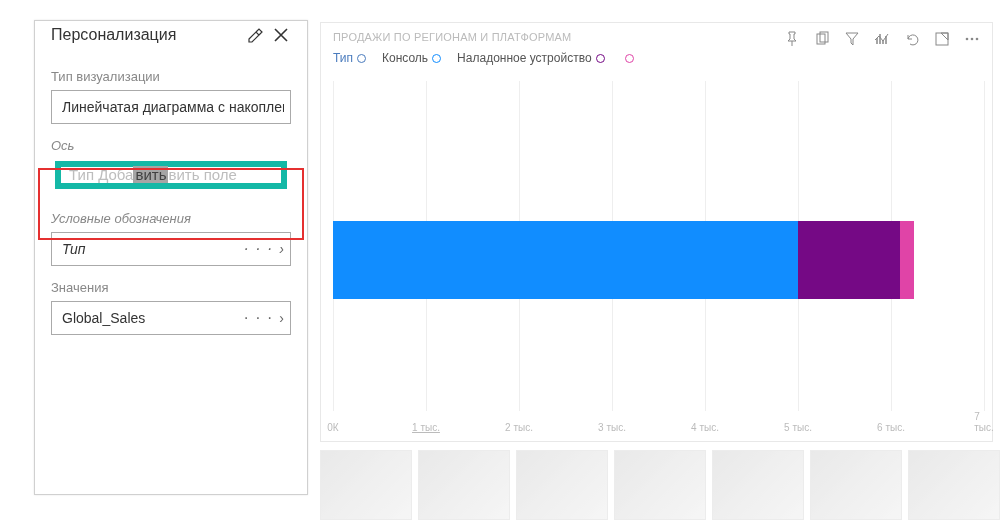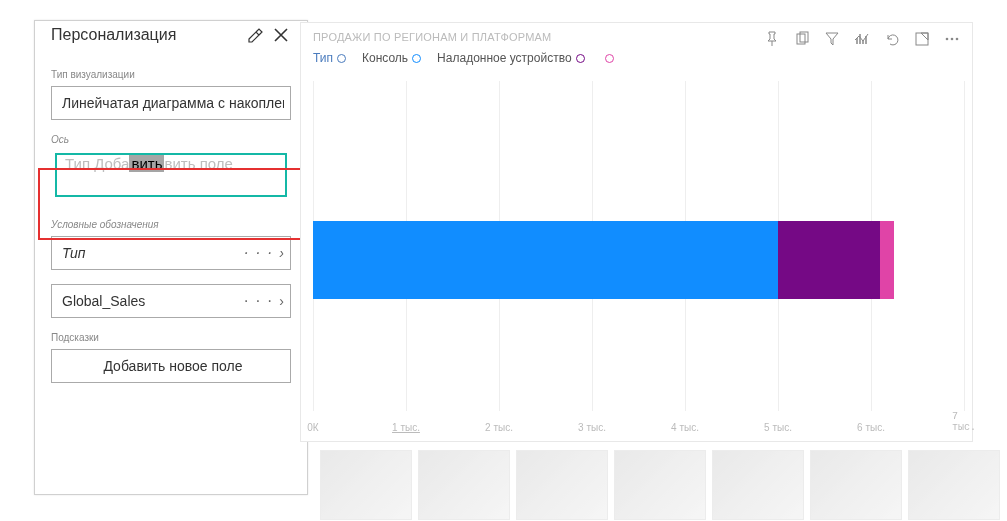--- a/index.html
+++ b/index.html
@@ -4,35 +4,35 @@
 <style>
   * { box-sizing: border-box; margin: 0; padding: 0; }
   body { font-family: "Segoe UI", Arial, sans-serif; font-size: 13px; color: #333; background: #fff; width: 1007px; height: 521px; overflow: hidden; position: relative; }
 
   .panel { position: absolute; left: 34px; top: 20px; width: 274px; height: 475px; border: 1px solid #d0d0d0; background: #fff; padding: 4px 0 12px 0; box-shadow: 0 0 2px rgba(0,0,0,0.1); }
   .panel-header { display: flex; align-items: center; padding: 0 16px 16px 16px; }
   .panel-title { font-size: 16px; font-weight: 400; color: #333; flex: 1; }
   .panel-icon { width: 20px; height: 20px; display: flex; align-items: center; justify-content: center; margin-left: 6px; color: #333; }
 
   .section { padding: 8px 16px 6px 16px; }
-  .section-label { font-size: 10px; color: #888; margin-bottom: 6px; }
+  .section-label { font-size: 13px; color: #888; margin-bottom: 6px; }
   .field { border: 1px solid #aaa; height: 34px; display: flex; align-items: center; padding: 0 6px 0 10px; font-size: 14px; color: #333; background: #fff; position: relative; }
   .field .value { flex: 1; white-space: nowrap; overflow: hidden; }
   .field .dots { color: #666; font-size: 16px; letter-spacing: 1px; margin-right: 6px; }
   .field .chev { color: #666; font-size: 14px; }
   .field.center { justify-content: center; color: #333; }
 
   .highlight-box { position: absolute; left: 38px; top: 168px; width: 266px; height: 72px; border: 2px solid #e53030; pointer-events: none; }
 
-  .axis-field { margin: 0 10px; border: 2px solid #14b8a6; height: 44px; display: flex; align-items: flex-start; padding: 0 8px; font-size: 15px; color: #bdbdbd; position: relative; }
+  .axis-field { margin: 0 10px; border: 6px solid #14b8a6; height: 28px; display: flex; align-items: flex-end; padding: 0 8px; font-size: 15px; color: #bdbdbd; position: relative; }
   .axis-field .ghost { color: #bdbdbd; }
-  .axis-field .dark { background: #a5a5a5; color: #000000; padding: 0 2px; }
+  .axis-field .dark { background: #a5a5a5; color: #404040; padding: 0 2px; }
 
   
-  .chart { position: absolute; left: 300px; top: 22px; width: 673px; height: 420px; border: 1px solid #e8e8e8; background: #fff; }
+  .chart { position: absolute; left: 320px; top: 22px; width: 673px; height: 420px; border: 1px solid #e8e8e8; background: #fff; }
   .chart-title { font-size: 11px; color: #bbb; letter-spacing: 0.2px; padding: 8px 12px 2px 12px; text-transform: uppercase; }
   .chart-toolbar { position: absolute; top: 6px; right: 10px; display: flex; gap: 10px; color: #888; }
   .chart-toolbar .tb { width: 20px; height: 20px; display: flex; align-items: center; justify-content: center; }
 
   .legend { display: flex; align-items: center; gap: 16px; padding: 6px 12px 4px 12px; font-size: 12px; }
   .legend .item { display: flex; align-items: center; gap: 4px; color: #555; }
   .legend .title { color: #4a7bbd; }
   .legend .circle { width: 9px; height: 9px; border: 1.5px solid; border-radius: 50%; display: inline-block; }
   .legend .title .circle { border-color: #4a7bbd; }
   .c1 { border-color: #118DFF !important; }
@@ -91,33 +91,28 @@
   <div class="section" style="margin-top:14px;font-style:italic;">
     <div class="section-label">Условные обозначения</div>
     <div class="field">
       <span class="value">Тип</span>
       <span class="dots">· · ·</span>
       <span class="chev">›</span>
     </div>
   </div>
 
   <div class="section">
+    <div class="section-label">Значения</div>
     <div class="field">
       <span class="value">Global_Sales</span>
       <span class="dots">· · ·</span>
       <span class="chev">›</span>
     </div>
   </div>
 
-  <div class="section">
-    <div class="section-label">Подсказки</div>
-    <div class="field center">
-      <span>Добавить новое поле</span>
-    </div>
-  </div>
 </div>
 
 <div class="highlight-box"></div>
 
 <div class="chart">
   <div class="chart-title">ПРОДАЖИ ПО РЕГИОНАМ И ПЛАТФОРМАМ</div>
 
   <div class="chart-toolbar">
     <div class="tb">
         <svg width="16" height="16" viewBox="0 0 16 16">
@@ -196,21 +191,21 @@
         <div class="seg seg3" style="width: 2.14286%;"></div>
       </div>
     </div>
 <div class="xtick" style="left: calc(0% + 12px); position: absolute; bottom: 8px;">0К</div>
     <div class="xtick" style="left: calc(14.2857% + 9.14286px); position: absolute; bottom: 8px; text-decoration: underline;">1 тыс.</div>
     <div class="xtick" style="left: calc(28.5714% + 6.28571px); position: absolute; bottom: 8px; text-align: right;">2 тыс.</div>
     <div class="xtick" style="left: calc(42.8571% + 3.42857px); position: absolute; bottom: 8px;">3 тыс.</div>
     <div class="xtick" style="left: calc(57.1429% + 0.571429px); position: absolute; bottom: 8px; margin-top: 44px;">4 тыс.</div>
     <div class="xtick" style="left: calc(71.4286% - 2.28571px); position: absolute; bottom: 8px;">5 тыс.</div>
     <div class="xtick" style="left: calc(85.7143% - 5.14286px); position: absolute; bottom: 8px;">6 тыс.</div>
-    <div class="xtick" style="left: calc(100% - 8px); position: absolute; bottom: 8px; font-family: Liberation Mono, monospace;">7 тыс.</div>
+    <div class="xtick" style="left: calc(100% - 8px); position: absolute; bottom: 8px;">7 тыс.</div>
   </div>
 
 <div class="thumbs">
   <div class="thumb"></div>
   <div class="thumb"></div>
   <div class="thumb"></div>
   <div class="thumb"></div>
   <div class="thumb"></div>
   <div class="thumb"></div>
   <div class="thumb"></div>

